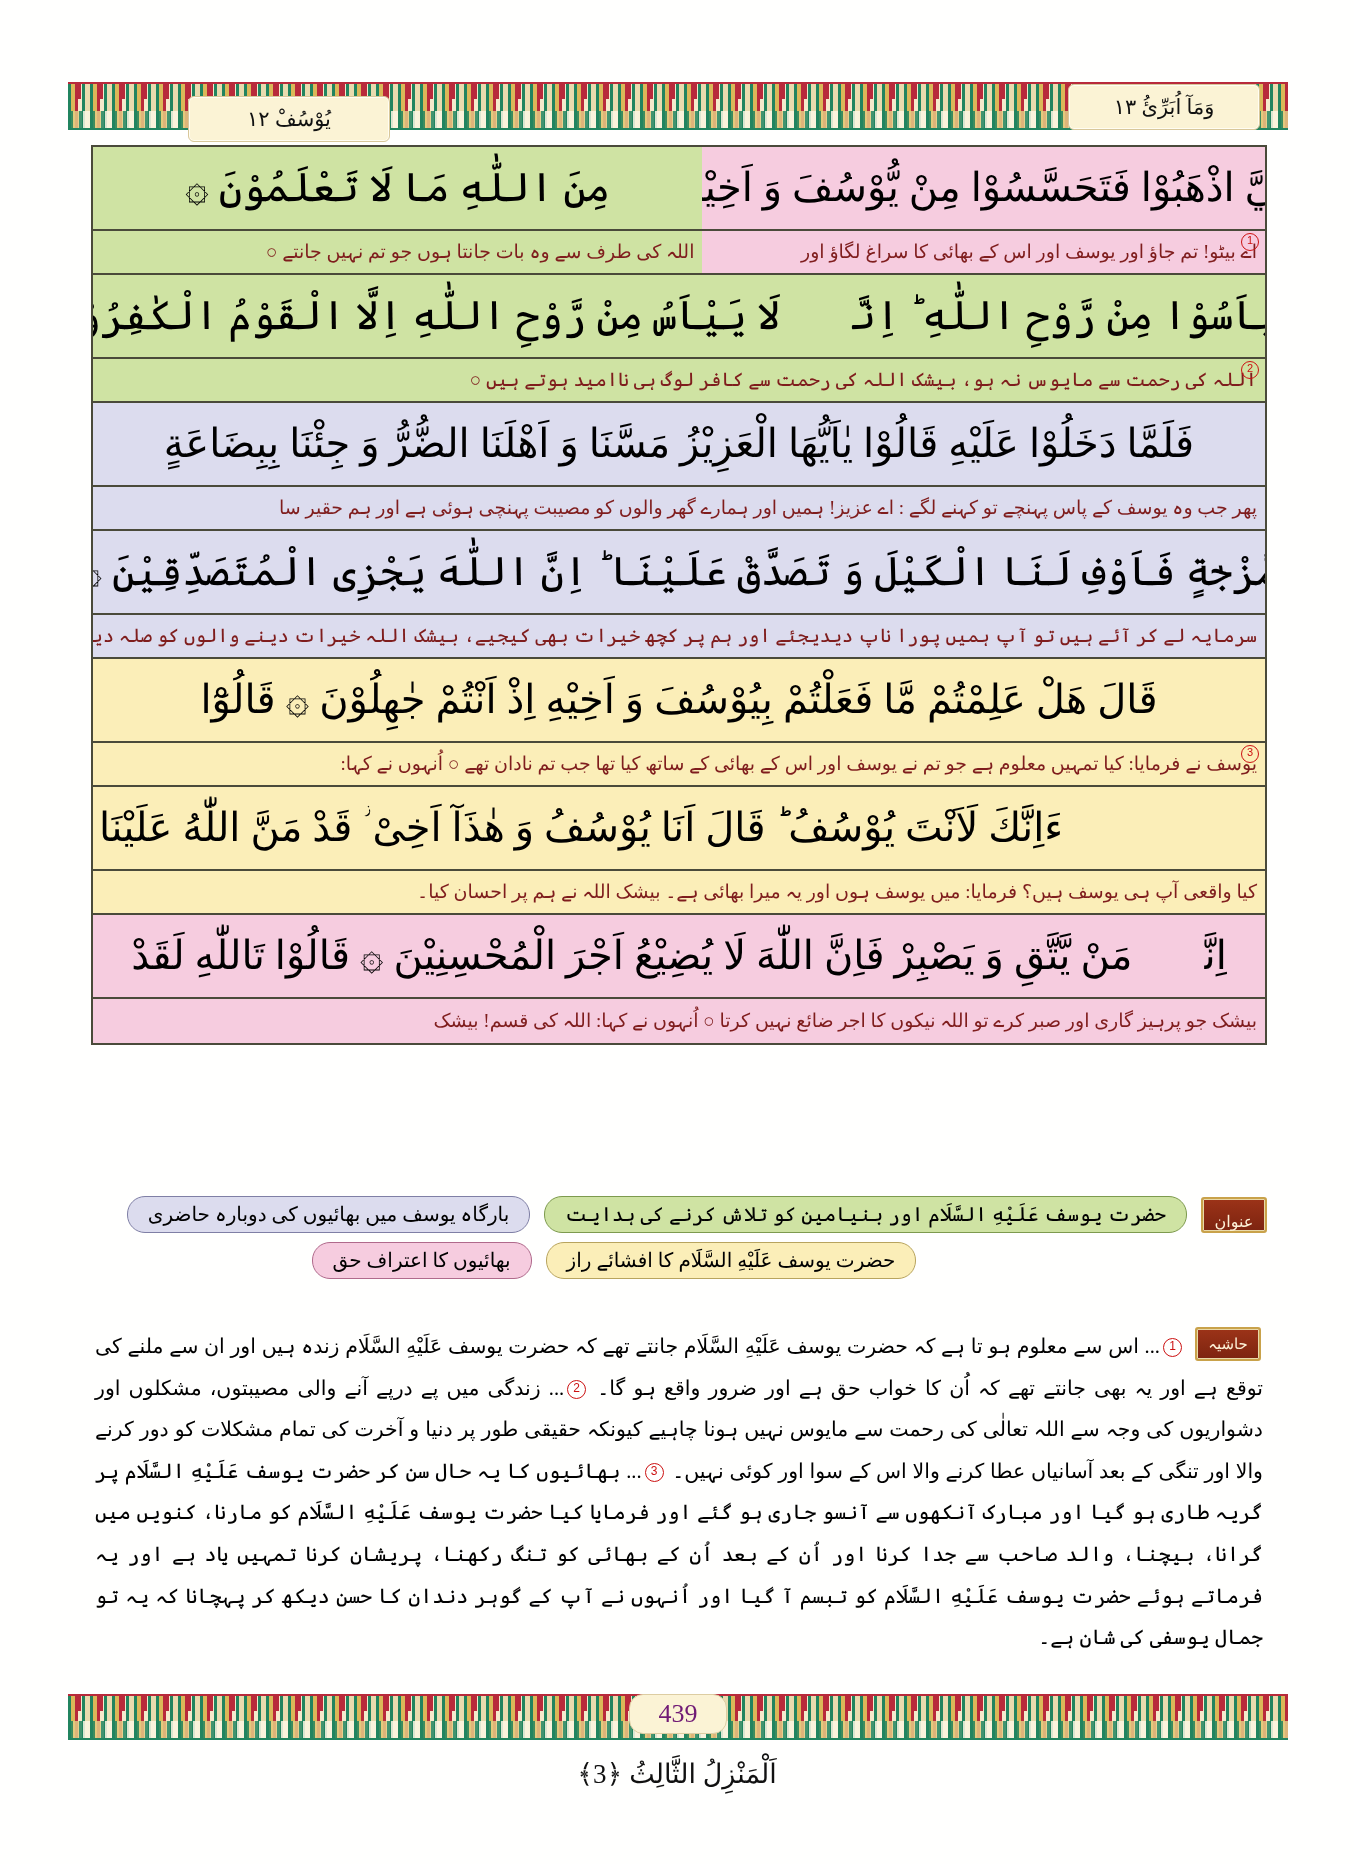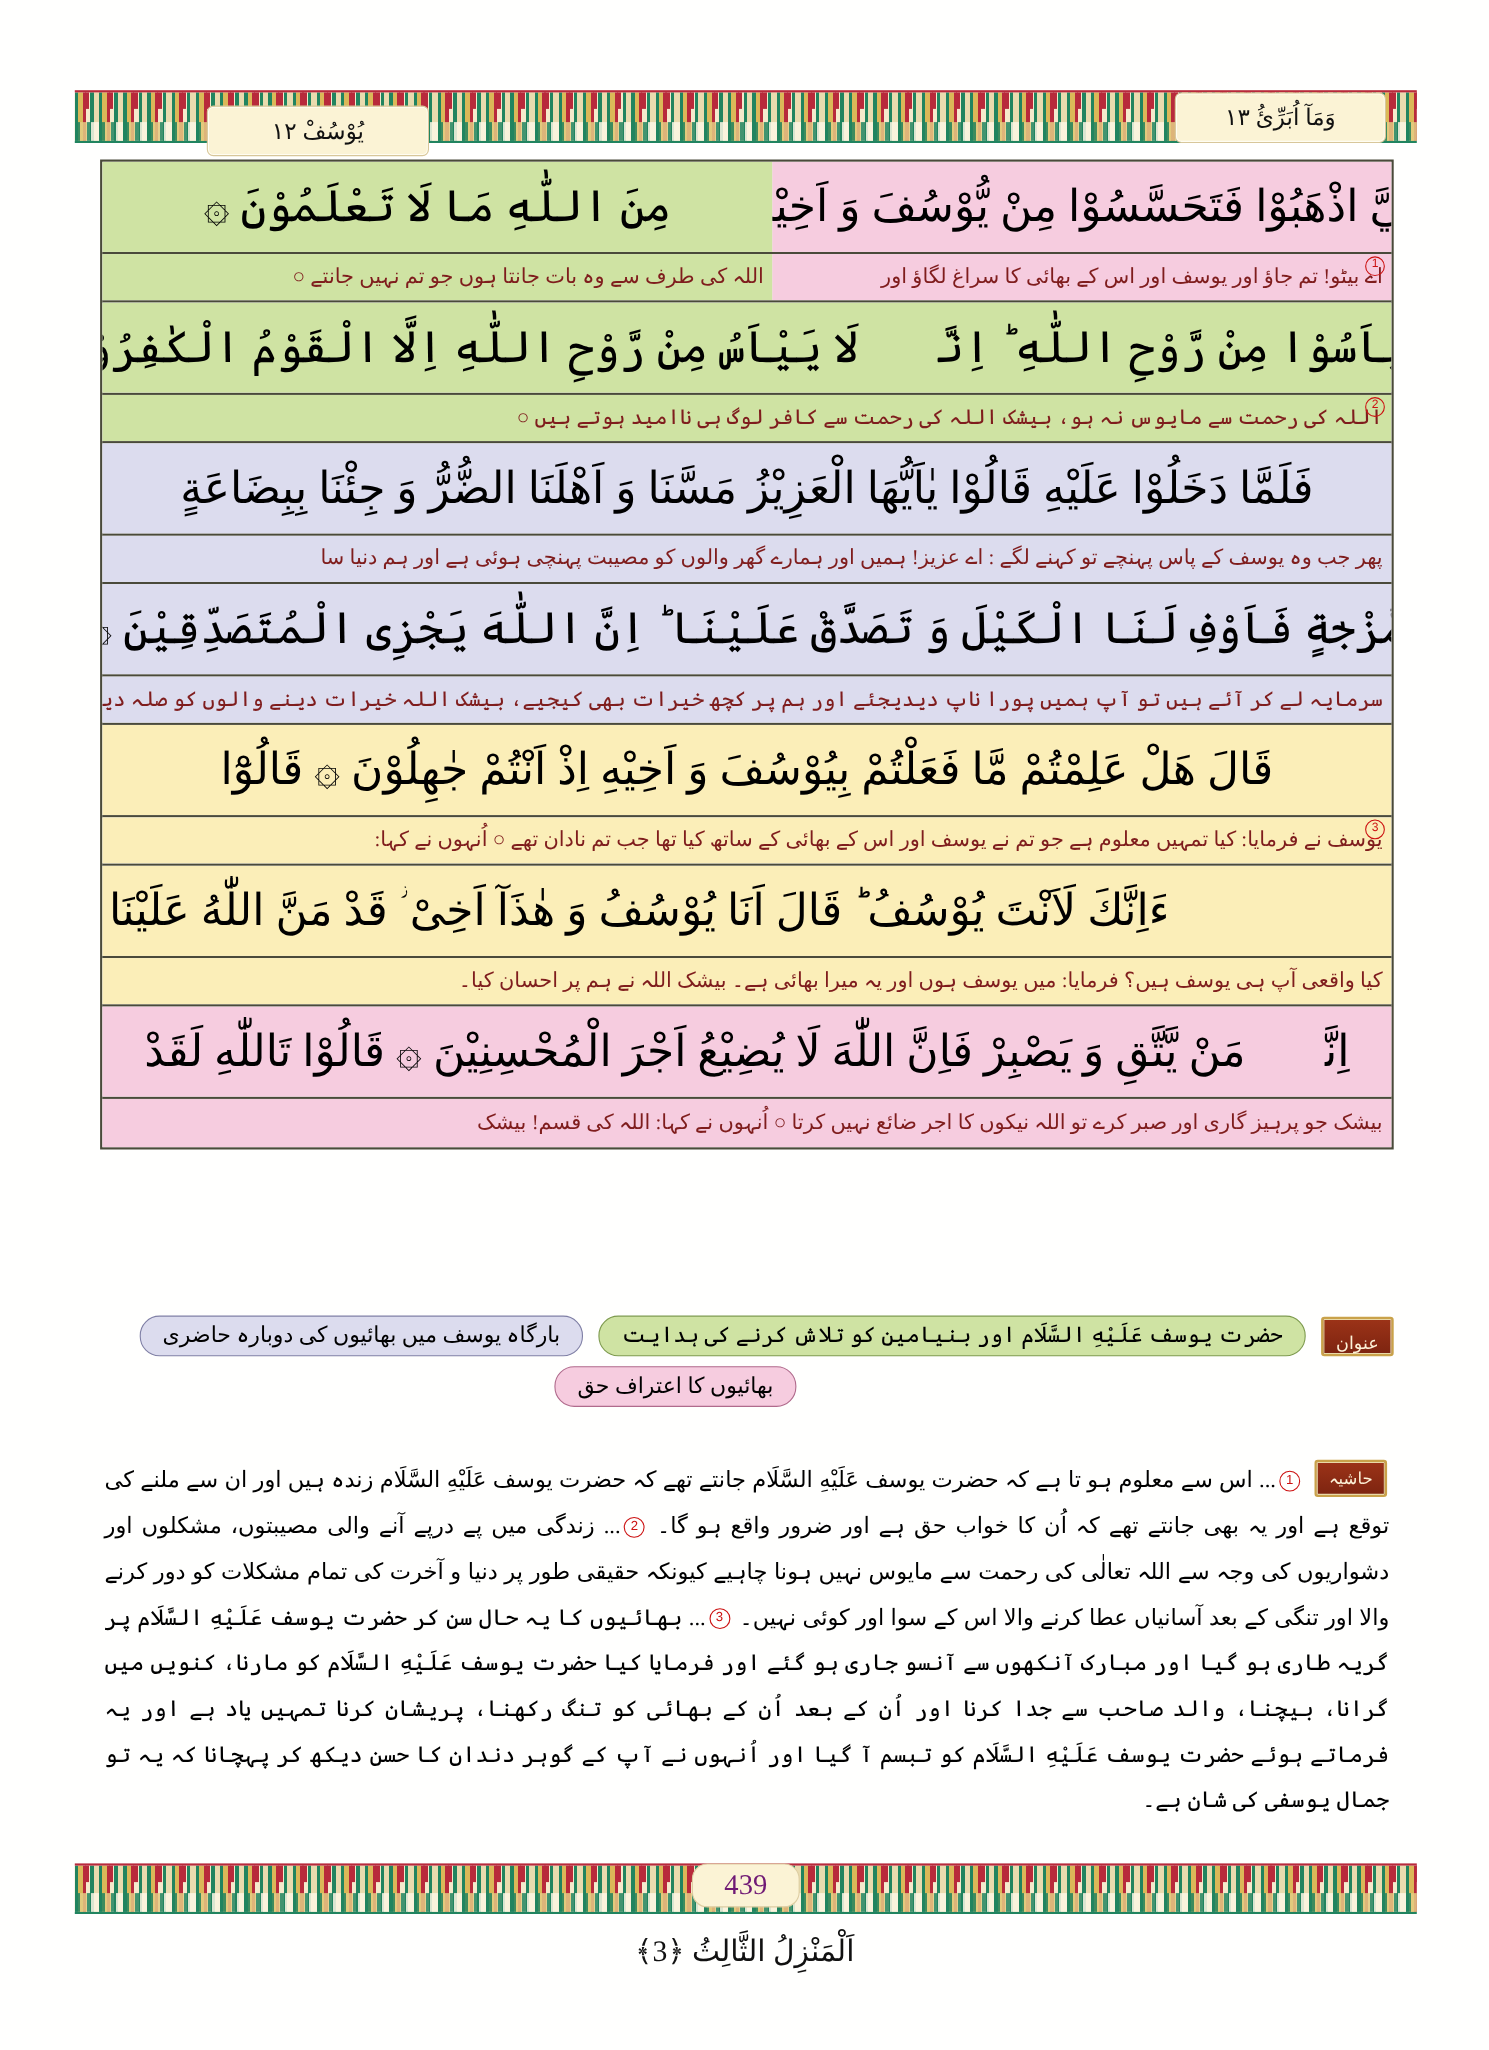--- a/index.html
+++ b/index.html
@@ -351,21 +351,21 @@
           <span class="fn-mark-sup" style="right: 6px;">2</span>
         </div>
       </div>
       <div class="row ar-row">
         <div class="seg bg-lilac" style="flex: 1 1 100%;">
           <div class="ar-text">فَلَمَّا دَخَلُوْا عَلَيْهِ قَالُوْا يٰاَيُّهَا الْعَزِيْزُ مَسَّنَا وَ اَهْلَنَا الضُّرُّ وَ جِئْنَا بِبِضَاعَةٍ</div>
         </div>
       </div>
       <div class="row ur-row">
         <div class="seg bg-lilac" style="flex: 1 1 100%;">
-          <div class="ur-text">پھر جب وہ یوسف کے پاس پہنچے تو کہنے لگے : اے عزیز! ہمیں اور ہمارے گھر والوں کو مصیبت پہنچی ہوئی ہے اور ہم دنیا سا</div>
+          <div class="ur-text">پھر جب وہ یوسف کے پاس پہنچے تو کہنے لگے : اے عزیز! ہمیں اور ہمارے گھر والوں کو مصیبت پہنچی ہوئی ہے اور ہم حقیر سا</div>
         </div>
       </div>
       <div class="row ar-row">
         <div class="seg bg-lilac" style="flex: 1 1 100%;">
           <div class="ar-text">مُّزْجٰةٍ فَاَوْفِ لَنَا الْكَيْلَ وَ تَصَدَّقْ عَلَيْنَا ؕ اِنَّ اللّٰهَ يَجْزِى الْمُتَصَدِّقِيْنَ ۞</div>
         </div>
       </div>
       <div class="row ur-row">
         <div class="seg bg-lilac" style="flex: 1 1 100%;">
           <div class="ur-text">سرمایہ لے کر آئے ہیں تو آپ ہمیں پورا ناپ دیدیجئے اور ہم پر کچھ خیرات بھی کیجیے، بیشک اللہ خیرات دینے والوں کو صلہ دیتا ہے ○</div>
@@ -410,20 +410,23 @@
         <span>عنوان</span>
       </div>
       <div class="pill green">
         <span>حضرت یوسف عَلَیْهِ السَّلَام اور بنیامین کو تلاش کرنے کی ہدایت</span>
       </div>
       <div class="pill lilac">
         <span>بارگاہ یوسف میں بھائیوں کی دوبارہ حاضری</span>
       </div>
     </div>
     <div class="unwan-row r2">
+      <div class="pill cream">
+        <span>حضرت یوسف عَلَیْهِ السَّلَام کا افشائے راز</span>
+      </div>
       <div class="pill pink">
         <span>بھائیوں کا اعتراف حق</span>
       </div>
     </div>
   </div>
 
   <div class="hashiya-block">
     <div class="hashiya-label">
       <span>حاشیہ</span>
     </div>

